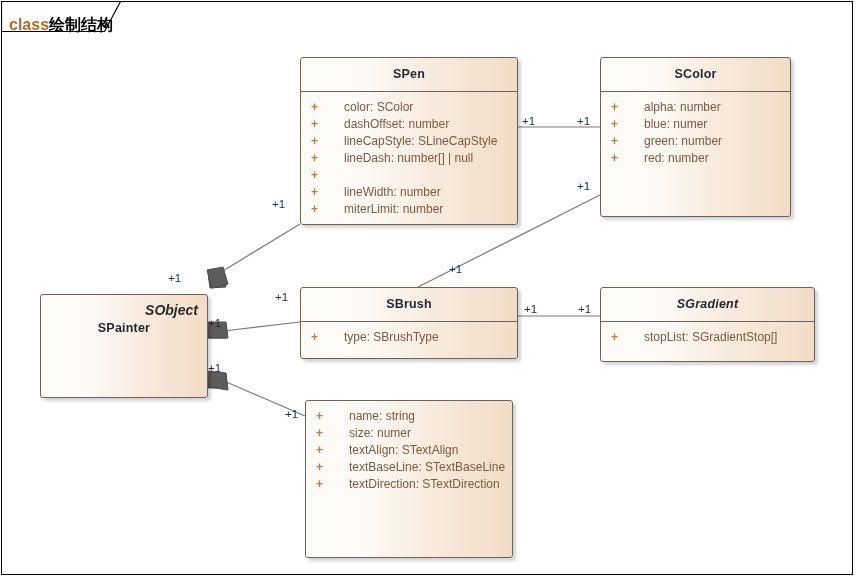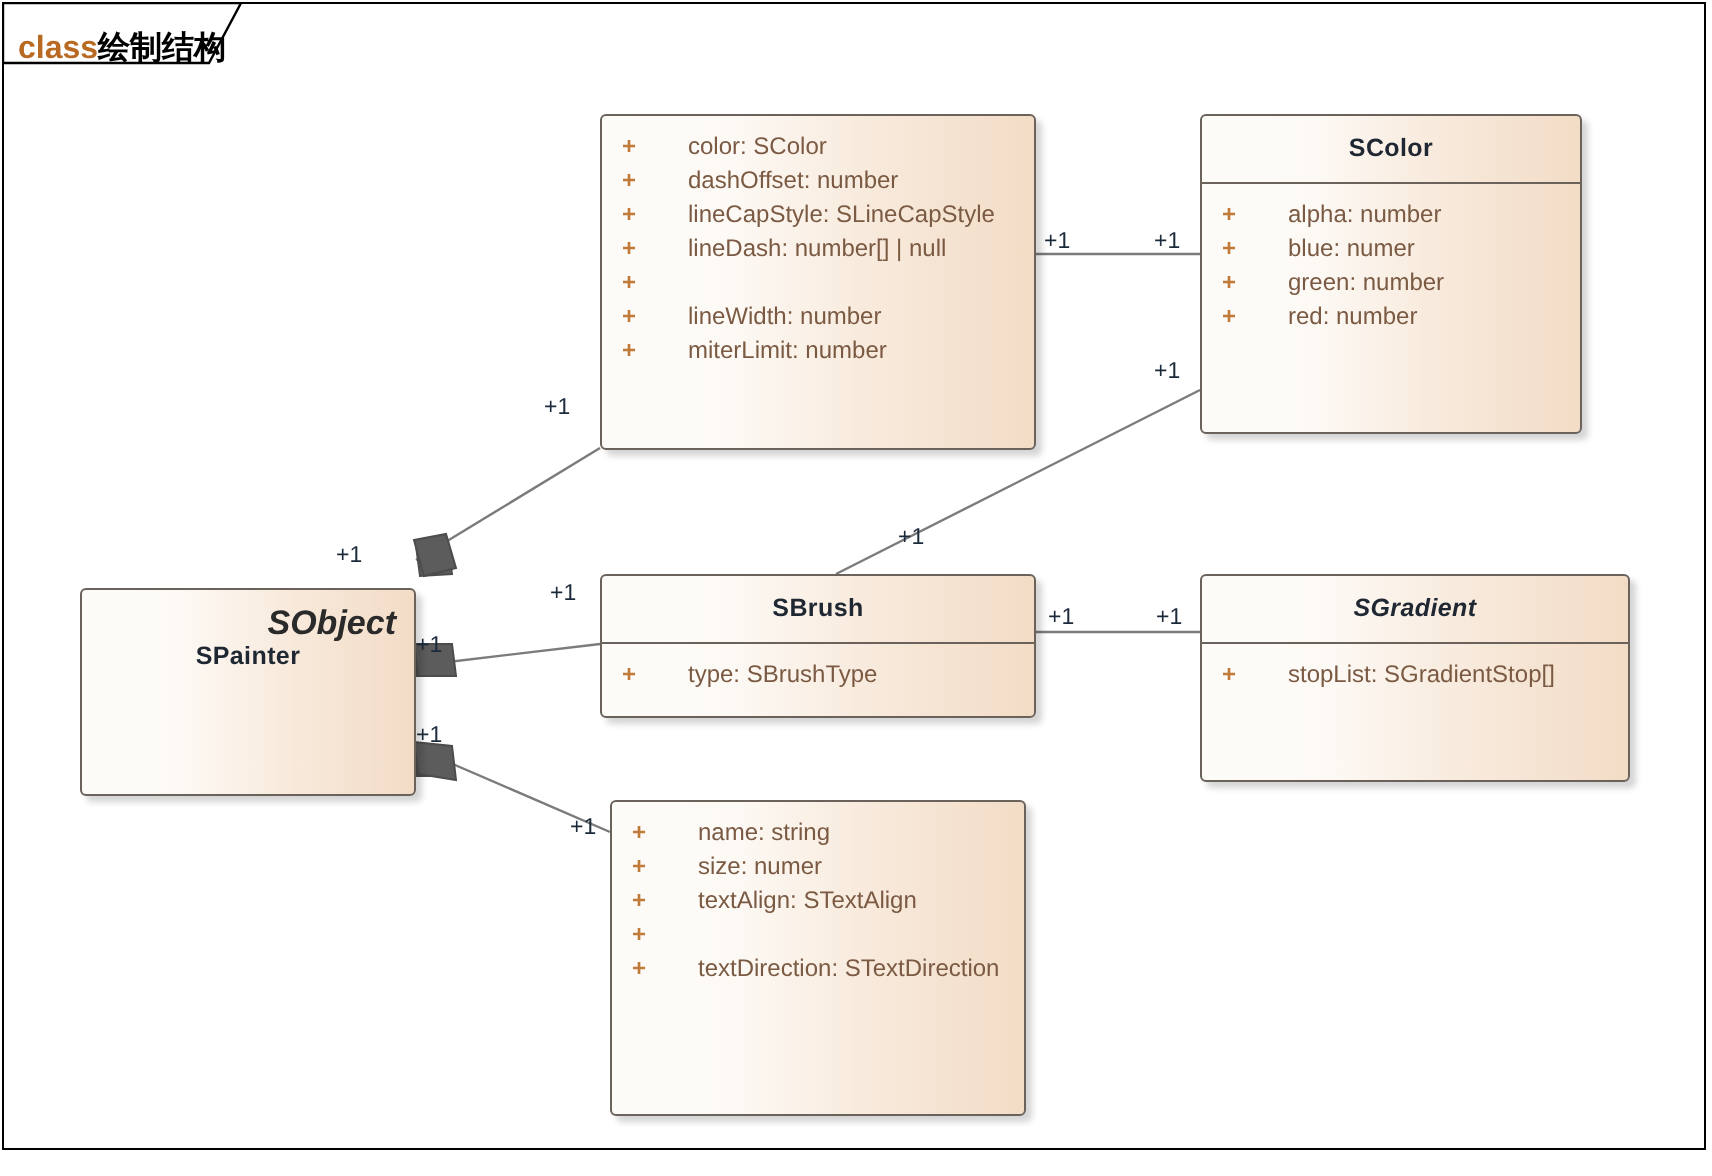--- a/index.html
+++ b/index.html
@@ -65,21 +65,21 @@
   .cls-name{
     position:absolute;left:0;right:0;top:9px;
     text-align:center;
     font-size:12.5px;font-weight:bold;
     color:#1f2733;
     letter-spacing:.2px;
   }
   .cls-name.abstract{font-style:italic;}
   .stereo{
     position:absolute;right:9px;top:7px;
-    font-size:17px;font-style:italic;font-weight:bold;
+    font-size:14px;font-style:italic;font-weight:bold;
     color:#2a2a2a;
   }
   .cls-body{position:relative;padding:7px 0 6px 0;}
   .attr{
     position:relative;
     height:17px;line-height:17px;
     font-size:12px;
     color:#7a5c47;
     white-space:nowrap;
   }
@@ -149,20 +149,23 @@
     </div>
 
   <div id="class-layer">
       <div class="cls noattrs" style="left: 40px; top: 294px; width: 168px; height: 104px;">
         <div class="cls-head" style="border-bottom: none;">
           <div class="stereo">SObject</div>
           <div class="cls-name" style="top: 26px;">SPainter</div>
         </div>
       </div>
       <div class="cls" style="left: 300px; top: 57px; width: 218px; height: 168px;">
+        <div class="cls-head">
+          <div class="cls-name">SPen</div>
+        </div>
         <div class="cls-body">
           <div class="attr">
             <span class="vis">+</span>
             <span class="sig">color: SColor</span>
           </div>
           <div class="attr">
             <span class="vis">+</span>
             <span class="sig">dashOffset: number</span>
           </div>
           <div class="attr">
@@ -213,21 +216,21 @@
         <div class="cls-head">
           <div class="cls-name">SBrush</div>
         </div>
         <div class="cls-body">
           <div class="attr">
             <span class="vis">+</span>
             <span class="sig">type: SBrushType</span>
           </div>
         </div>
       </div>
-      <div class="cls" style="left: 600px; top: 287px; width: 215px; height: 104px;">
+      <div class="cls" style="left: 600px; top: 287px; width: 215px; height: 75px;">
         <div class="cls-head">
           <div class="cls-name abstract">SGradient</div>
         </div>
         <div class="cls-body">
           <div class="attr">
             <span class="vis">+</span>
             <span class="sig">stopList: SGradientStop[]</span>
           </div>
         </div>
       </div>
@@ -240,20 +243,21 @@
           <div class="attr">
             <span class="vis">+</span>
             <span class="sig">size: numer</span>
           </div>
           <div class="attr">
             <span class="vis">+</span>
             <span class="sig">textAlign: STextAlign</span>
           </div>
           <div class="attr">
             <span class="vis">+</span>
+            <span class="sig">textBaseLine: STextBaseLine</span>
           </div>
           <div class="attr">
             <span class="vis">+</span>
             <span class="sig">textDirection: STextDirection</span>
           </div>
         </div>
       </div>
     </div>
 
 </div>

